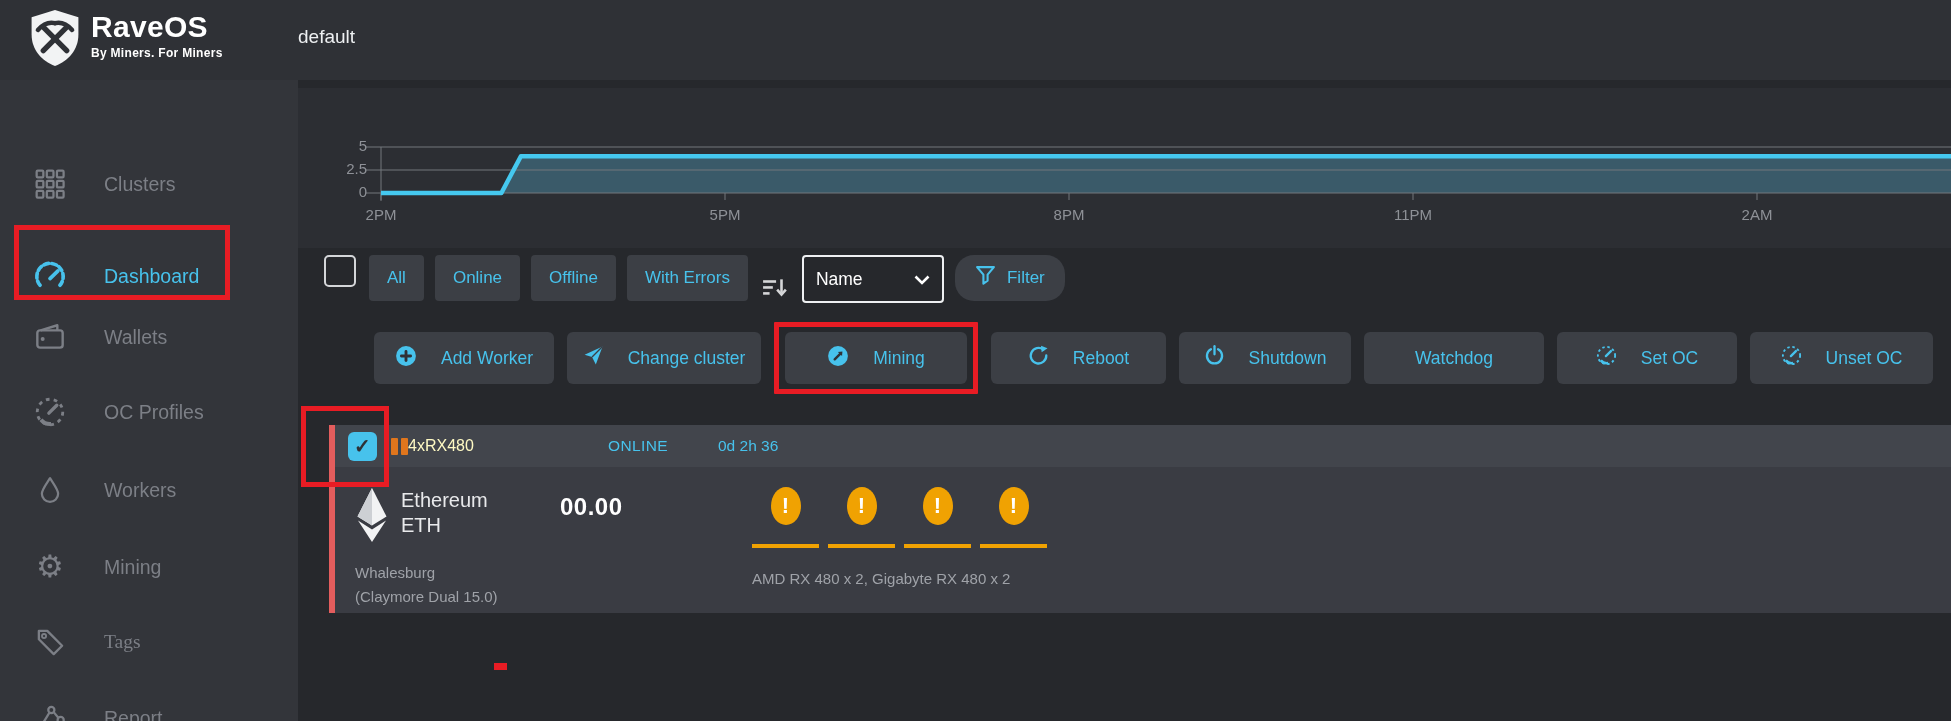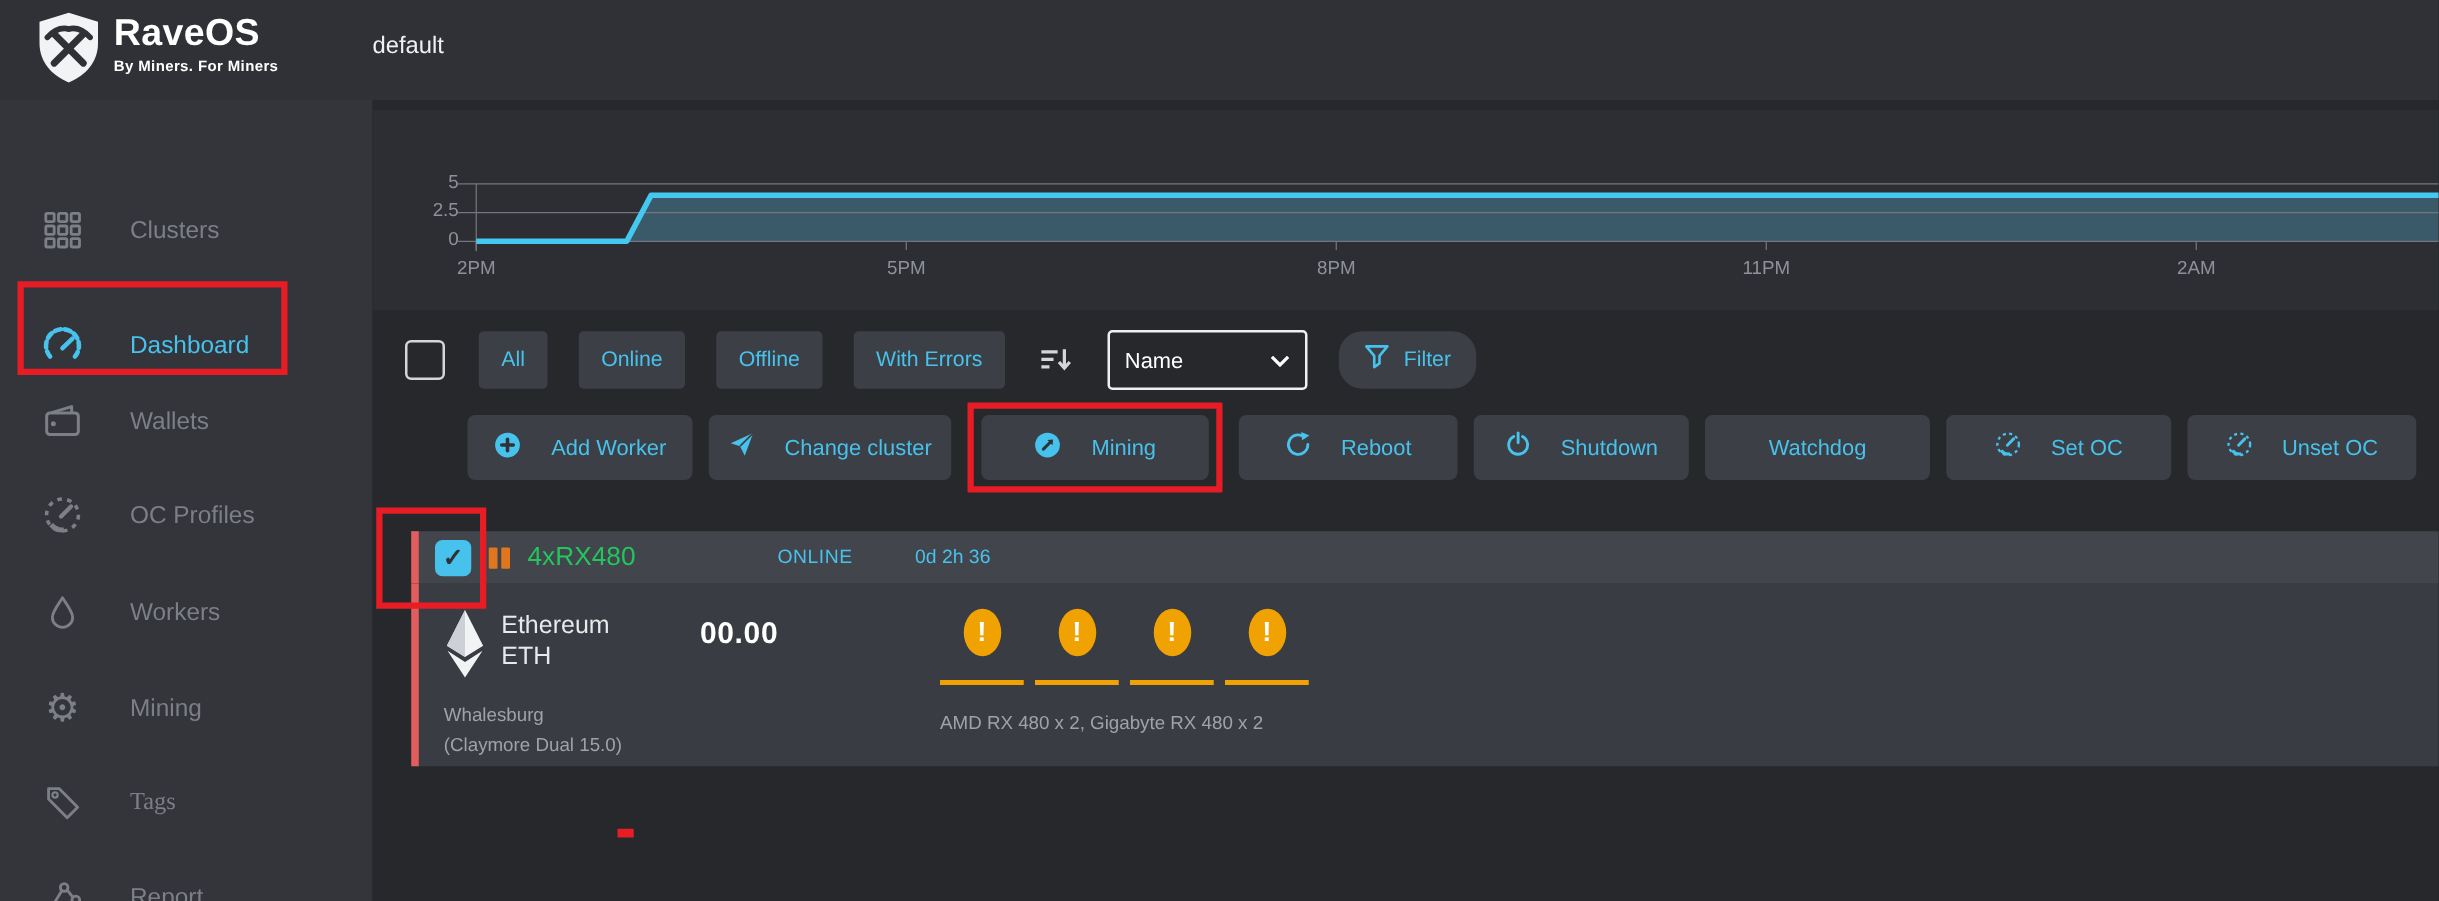--- a/index.html
+++ b/index.html
@@ -24,39 +24,39 @@
 .side-item{position:absolute;left:0;width:298px;height:76px;display:flex;align-items:center;padding-left:30px;box-sizing:border-box;cursor:pointer;}
 .side-ico{width:40px;height:40px;display:flex;align-items:center;justify-content:center;flex:0 0 40px;}
 .side-label{margin-left:34px;font-size:19.5px;color:var(--gray);}
 .side-item.active .side-label{color:var(--cyan);}
 
 #chart-card{left:298px;top:88px;width:1653px;height:160px;background:var(--bg-chart);}
 #chart-svg{left:340px;top:95px;}
 .ylab{position:absolute;left:295px;width:72px;text-align:right;font-size:15px;color:var(--tick);z-index:3;}
 .xlab{position:absolute;top:206px;width:90px;text-align:center;font-size:15px;color:var(--tick);z-index:3;}
 
-#filter-row{left:324px;top:255px;height:66px;display:flex;align-items:center;gap:25px;}
+#filter-row{left:324px;top:255px;height:66px;display:flex;gap:11px;}
 button{border:none;cursor:pointer;font-family:inherit;}
 .chip{background:var(--bg-btn);color:var(--cyan);font-size:17px;height:46px;padding:0 18px;border-radius:4px;}
 .cbx-empty{width:28px;height:28px;border:2px solid #d4d6d9;border-radius:5px;background:transparent;margin-right:2px;cursor:pointer;}
 #sort-ico{margin:0 3px;display:flex;align-items:center;cursor:pointer;}
-.select{width:160px;height:48px;border:2px solid #eef0f2;border-radius:4px;display:flex;align-items:center;justify-content:space-between;padding:0 12px;color:#fff;font-size:17.5px;background:transparent;box-sizing:border-box;cursor:pointer;}
+.select{width:142px;height:48px;border:2px solid #eef0f2;border-radius:4px;display:flex;align-items:center;justify-content:space-between;padding:0 12px;color:#fff;font-size:17.5px;background:transparent;box-sizing:border-box;cursor:pointer;}
 .icon-btn{display:inline-flex;align-items:center;justify-content:center;gap:11px;border-radius:19px;}
 #filter-btn{width:110px;height:46px;}
 #action-btn{min-width:132px;height:46px;padding:0 18px;}
 .red-box{border:5px solid var(--red);padding:5px 6px;display:inline-flex;align-items:center;border-radius:1px;}
 
 #action-row{left:374px;top:323px;height:70px;display:flex;align-items:center;gap:13px;}
 .act-btn{background:var(--bg-btn);color:var(--cyan);font-size:17.5px;height:52px;border-radius:6px;display:inline-flex;align-items:center;justify-content:center;gap:24px;padding:0 10px;box-sizing:border-box;}
 
 #worker-row{left:329px;top:425px;width:1622px;height:42px;background:var(--bg-row);border-left:6px solid var(--worker-red);display:flex;align-items:center;padding-left:13px;box-sizing:border-box;cursor:pointer;}
 .cbx-checked{width:29px;height:29px;border-radius:6px;background:var(--cyan);color:#2e3136;font-size:20px;font-weight:bold;display:flex;align-items:center;justify-content:center;cursor:pointer;flex:0 0 29px;}
 #pause-ico{margin-left:14px;display:flex;gap:3px;}
 #pause-ico i{display:block;width:7px;height:17px;background:#e0761d;border-radius:1px;}
-#worker-name{margin-left:14px;width:200px;font-size:21px;color:#22c55e;}
+#worker-name{width:200px;font-size:16px;color:#fef9c3;}
 #worker-status{width:110px;font-size:15.5px;color:var(--cyan);letter-spacing:.4px;}
 #worker-uptime{font-size:15.5px;color:var(--cyan);}
 #worker-card{left:329px;top:467px;width:1622px;height:146px;background:var(--bg-card);border-left:6px solid var(--worker-red);box-sizing:border-box;}
 #eth-ico{position:absolute;left:20px;top:20px;}
 #coin-block{position:absolute;left:66px;top:21px;font-size:20px;color:#e8e9eb;line-height:25px;}
 #hashrate{position:absolute;left:225px;top:26px;font-size:24px;font-weight:bold;color:#fff;letter-spacing:.5px;}
 #warns{position:absolute;left:417px;top:20px;display:flex;}
 .warn-col{width:67px;margin-right:9px;display:flex;flex-direction:column;align-items:center;}
 .warn-oval{width:30px;height:38px;border-radius:50%;background:var(--warn);color:#fff;font-weight:bold;font-size:22px;display:flex;align-items:center;justify-content:center;}
 .warn-line{width:67px;height:4px;background:var(--warn);margin-top:19px;}

